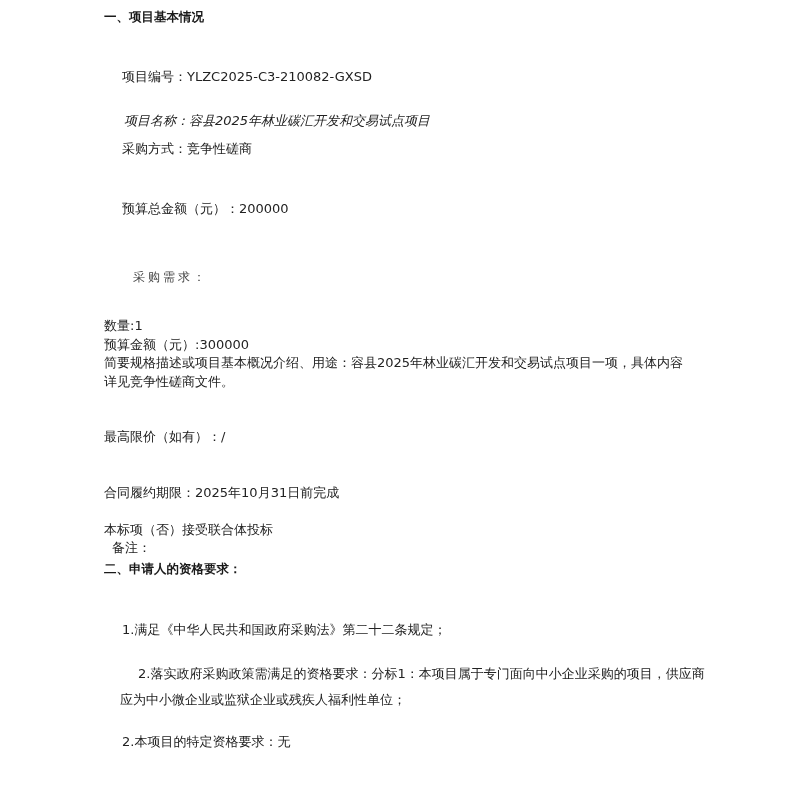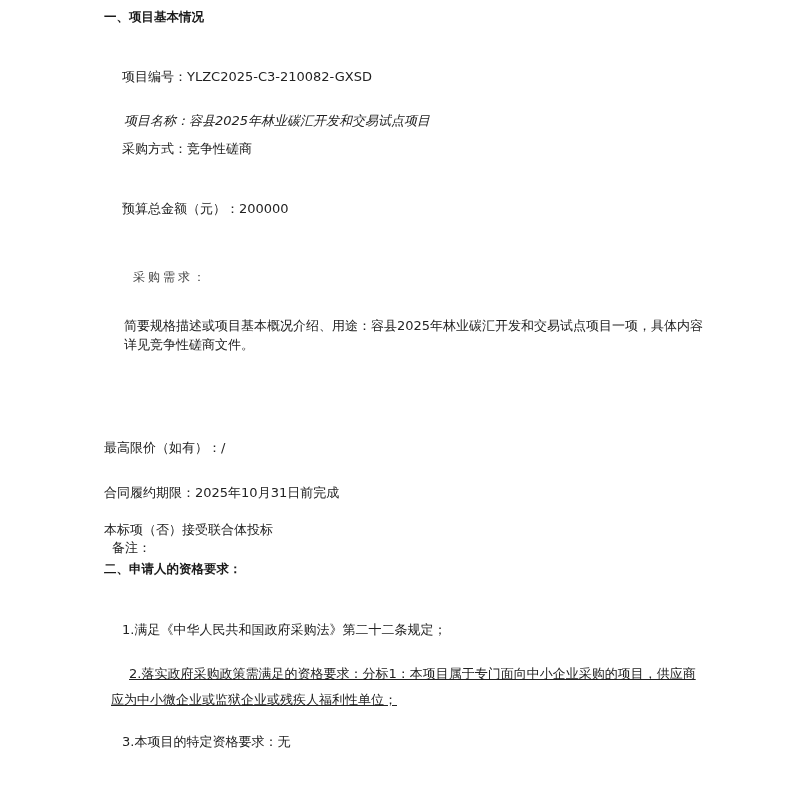--- a/index.html
+++ b/index.html
@@ -42,52 +42,54 @@
       line-height: 26px;
     }
     .block {
       position: absolute;
       left: 104px;
       width: 600px;
       line-height: 18.5px;
       font-size: 13px;
     }
     .block div { white-space: nowrap; }
-    .block .wrapped { white-space: normal; margin-left: 20px; }
+    .block .wrapped { white-space: normal; }
   </style>
 </head>
 <body>
 
 <div>
 
   <div class="line heading" style="left:104px; top:8px;">一、项目基本情况</div>
 
   <div class="line field" style="left:122px; top:48px;">项目编号：YLZC2025-C3-210082-GXSD</div>
 
   <div class="line field" style="left:124px; top:92px;font-style:italic;">项目名称：容县2025年林业碳汇开发和交易试点项目</div>
 
   <div class="line field" style="left:122px; top:120px;">采购方式：竞争性磋商</div>
 
   <div class="line field" style="left:122px; top:180px;">预算总金额（元）：200000</div>
 
   <div class="line spaced" style="left:133px; top:224px;margin-top:44px;">采购需求：</div>
 
   <div class="block" style="top:317px;">
+    <div>数量:1</div>
+    <div>预算金额（元）:300000</div>
     <div class="wrapped" style="width:590px;">简要规格描述或项目基本概况介绍、用途：容县2025年林业碳汇开发和交易试点项目一项，具体内容详见竞争性磋商文件。</div>
   </div>
 
-  <div class="line field" style="left:104px; top:419px;">最高限价（如有）：/</div>
+  <div class="line field" style="left:104px; top:408px;">最高限价（如有）：/</div>
 
   <div class="line field" style="left:104px; top:464px;">合同履约期限：2025年10月31日前完成</div>
 
   <div class="line field" style="left:104px; top:501px;">本标项（否）接受联合体投标</div>
 
   <div class="line field" style="left:112px; top:519px;">备注：</div>
 
   <div class="line heading" style="left:104px; top:560px;">二、申请人的资格要求：</div>
 
   <div class="line field" style="left:122px; top:601px;">1.满足《中华人民共和国政府采购法》第二十二条规定；</div>
 
-  <div class="wrap field" style="left:111px; top:641px; width:592px; text-indent:18px;text-decoration:underline;">2.落实政府采购政策需满足的资格要求：分标1：本项目属于专门面向中小企业采购的项目，供应商应为中小微企业或监狱企业或残疾人福利性单位；</div>
+  <div class="wrap field" style="left:120px; top:641px; width:592px; text-indent:18px;">2.落实政府采购政策需满足的资格要求：分标1：本项目属于专门面向中小企业采购的项目，供应商应为中小微企业或监狱企业或残疾人福利性单位；</div>
 
-  <div class="line field" style="left:122px; top:713px;">3.本项目的特定资格要求：无</div>
+  <div class="line field" style="left:122px; top:713px;">2.本项目的特定资格要求：无</div>
 
 </div>
 
 </body></html>

